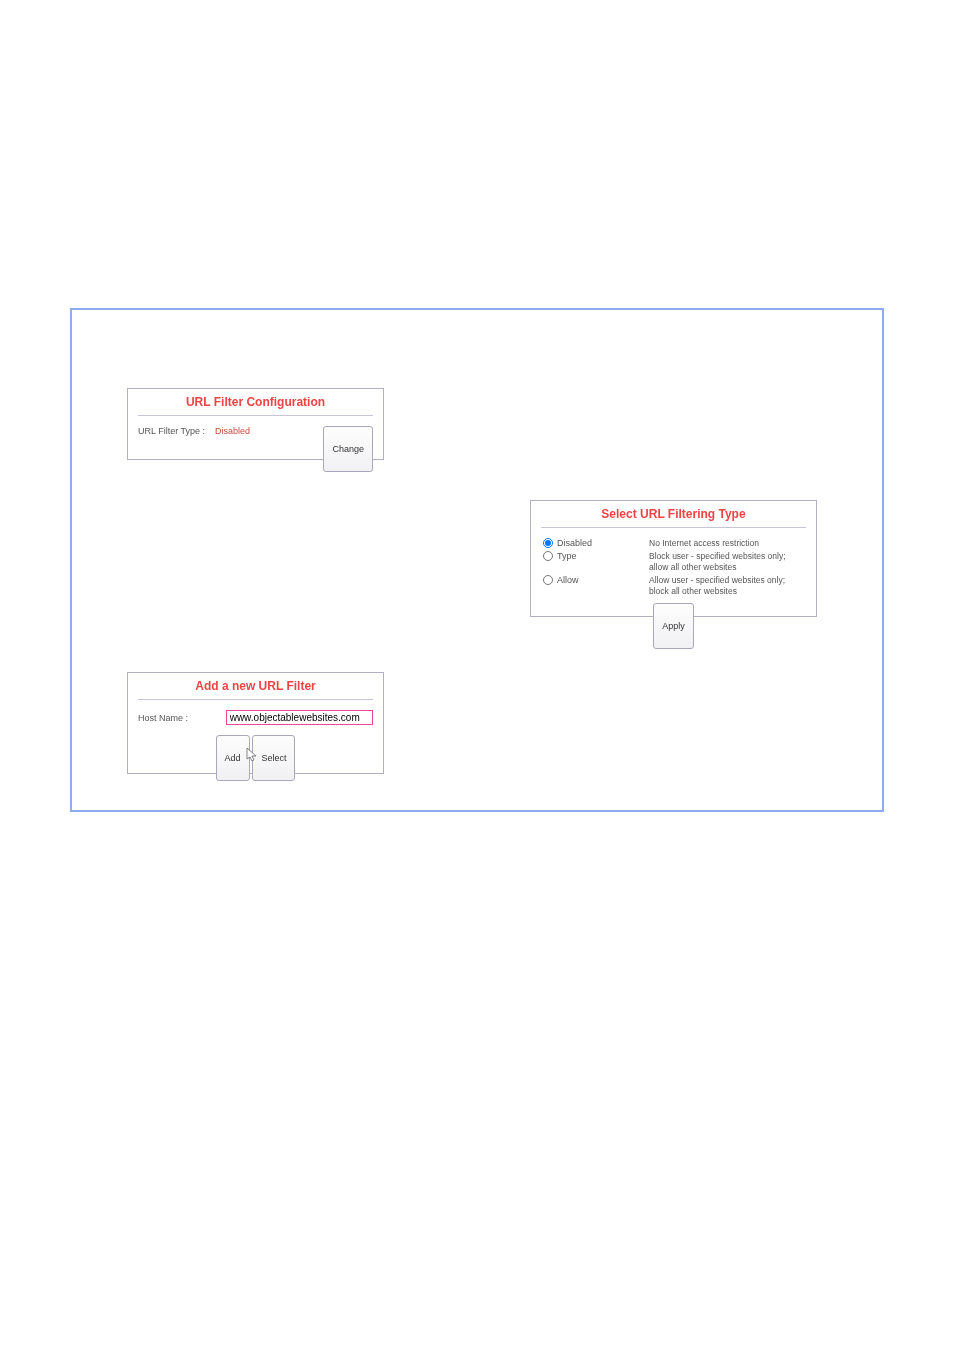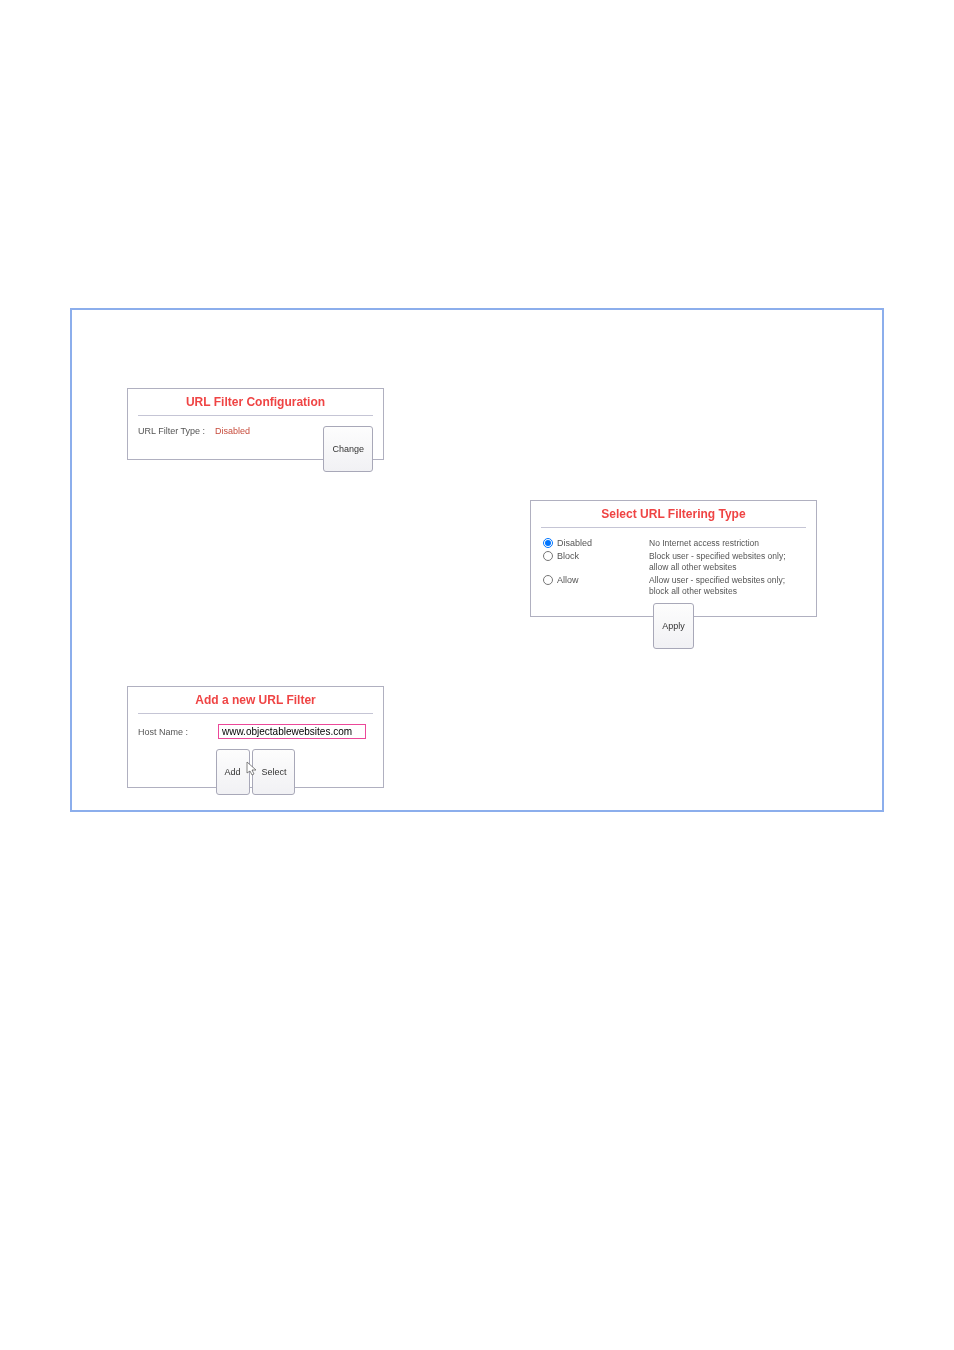--- a/index.html
+++ b/index.html
@@ -112,29 +112,29 @@
     margin-left: 36px;
   }
   .panel2 .apply-row {
     text-align: center;
     margin-top: 6px;
   }
 
   
   .panel3 {
     left: 55px;
-    top: 376px;
+    top: 362px;
     width: 255px;
     height: 100px;
   }
   .panel3 .row {
     display: flex;
     align-items: center;
     padding: 0 10px 6px 10px;
-    gap: 12px;
+    gap: 20px;
   }
   .panel3 .label {
     font-size: 9px;
     color: #555;
     width: 68px;
   }
   .panel3 .btn-row {
     text-align: center;
     position: relative;
     padding-top: 4px;
@@ -168,21 +168,21 @@
       <div class="opt-row">
         <label class="opt-left">
           <input type="radio" name="ftype" checked="" style="">
           <span>Disabled</span>
         </label>
         <div class="opt-desc">No Internet access restriction</div>
       </div>
       <div class="opt-row">
         <label class="opt-left">
           <input type="radio" name="ftype" style="">
-          <span>Block</span>
+          <span>Type</span>
         </label>
         <div class="opt-desc">Block user - specified websites only; allow all other websites</div>
       </div>
       <div class="opt-row">
         <label class="opt-left">
           <input type="radio" name="ftype" style="">
           <span>Allow</span>
         </label>
         <div class="opt-desc">Allow user - specified websites only; block all other websites</div>
       </div>

